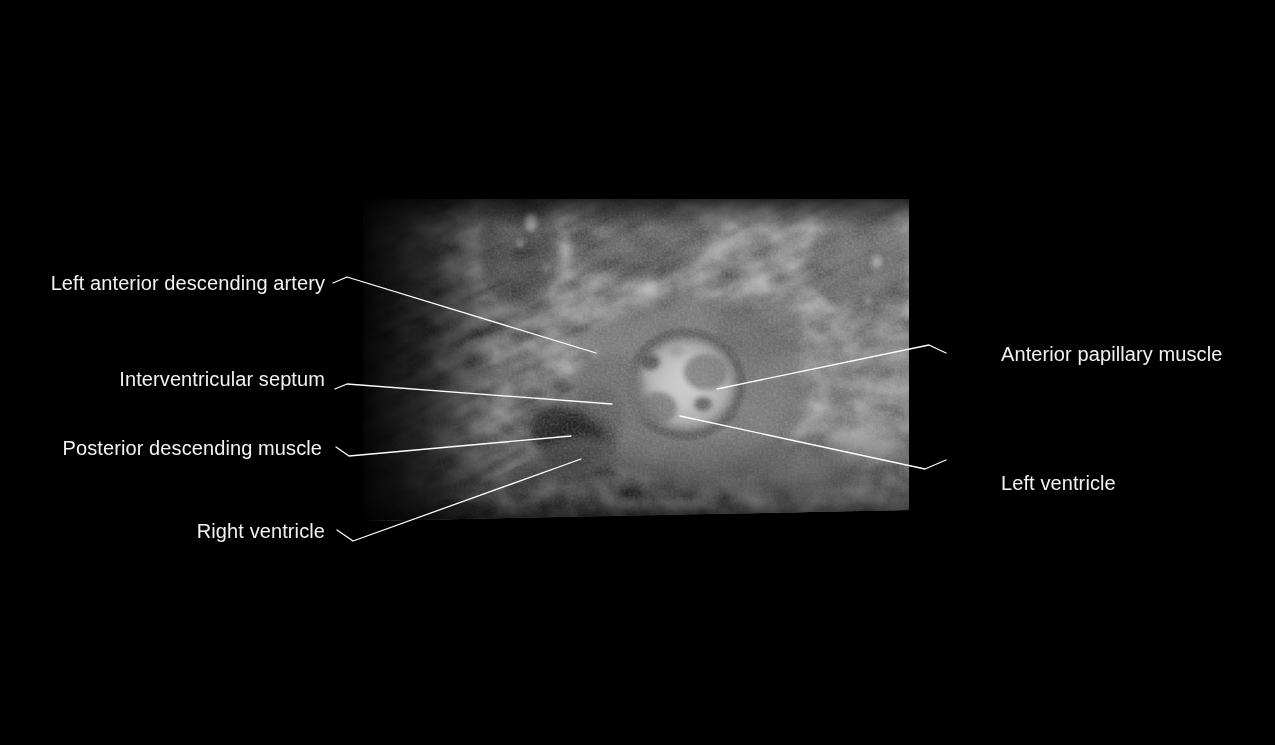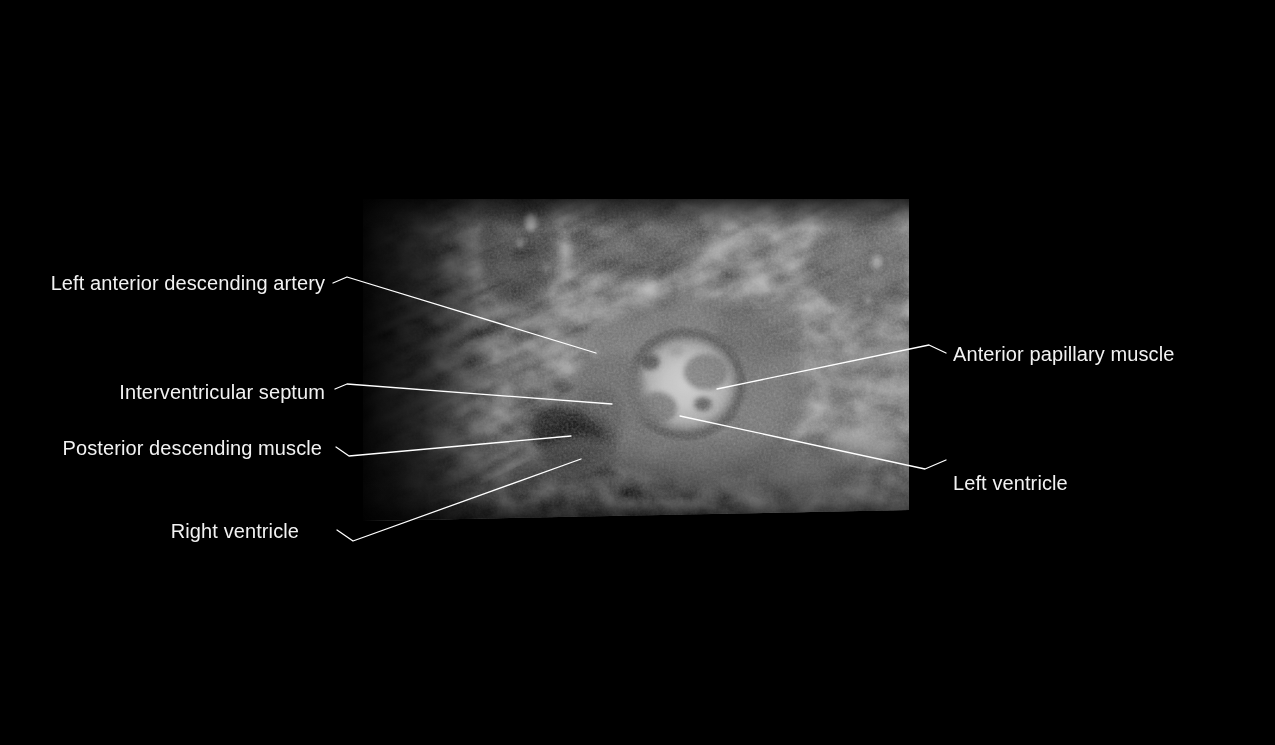--- a/index.html
+++ b/index.html
@@ -31,21 +31,21 @@
   }
   .anno-label {
     position: absolute;
     color: #f2f2f2;
     font-family: "Liberation Sans", sans-serif;
     font-size: 20px;
     line-height: 22px;
     white-space: nowrap;
     letter-spacing: 0.1px;
   }
-  .anno-label.right-side { text-align: left; }
+  .anno-label.right-side { text-align: left; margin-left: 48px; }
   .anno-label.left-side  { text-align: right; }
 </style>
 </head>
 <body>
 
 <div id="page">
 
   <svg id="mri-layer" viewBox="0 0 1275 745" width="1275" height="745" xmlns="http://www.w3.org/2000/svg">
     <defs>
 
@@ -233,23 +233,23 @@
       <path d="M335,389 L347,384 L612,404"></path>
       <path d="M336,447 L349,456 L571,436"></path>
       <path d="M337,530 L353,541 L581,459"></path>
       <path d="M717,389 L929,345 L946,353"></path>
       <path d="M680,416 L925,469 L946,460"></path>
     </g>
   </svg>
 
   <div class="anno-label left-side" style="right:950px; top:272px;">Left anterior descending artery</div>
 
-  <div class="anno-label left-side" style="right:950px; top:381px;text-align:right;">Interventricular septum</div>
+  <div class="anno-label left-side" style="right:950px; top:368px;text-align:right;">Interventricular septum</div>
 
   <div class="anno-label left-side" style="right:953px; top:437px;">Posterior descending muscle</div>
 
-  <div class="anno-label left-side" style="right:976px; top:520px;">Right ventricle</div>
+  <div class="anno-label left-side" style="right:950px; top:520px;">Right ventricle</div>
 
   <div class="anno-label right-side" style="left:953px; top:343px;">Anterior papillary muscle</div>
 
   <div class="anno-label right-side" style="left:953px; top:472px;">Left ventricle</div>
 
 </div>
 
 </body></html>

